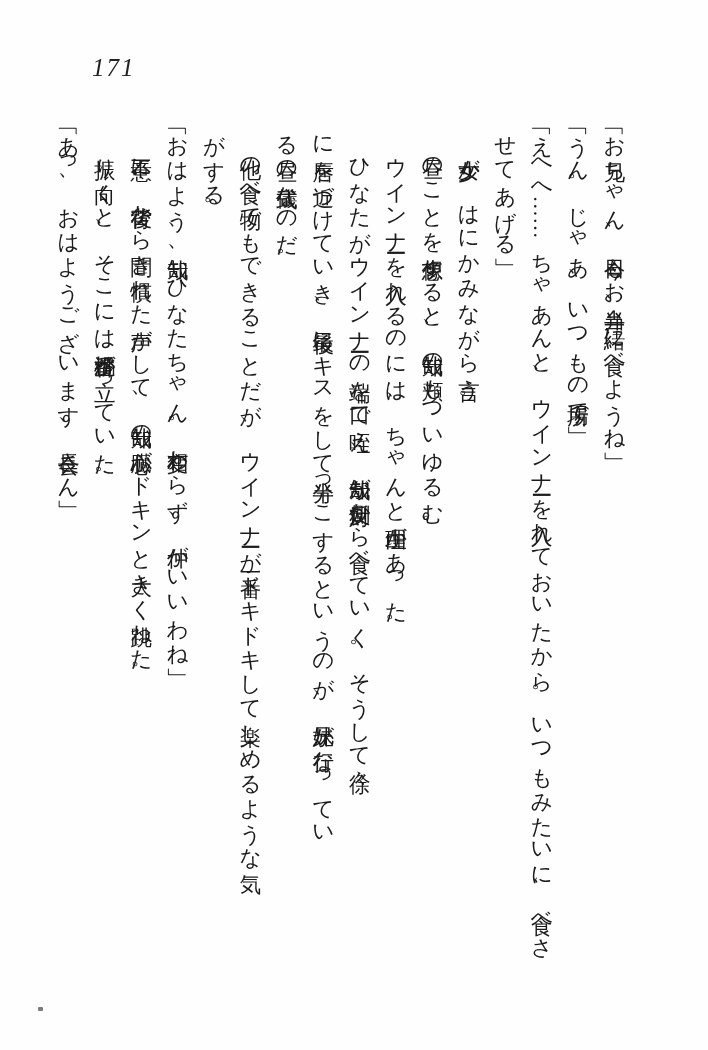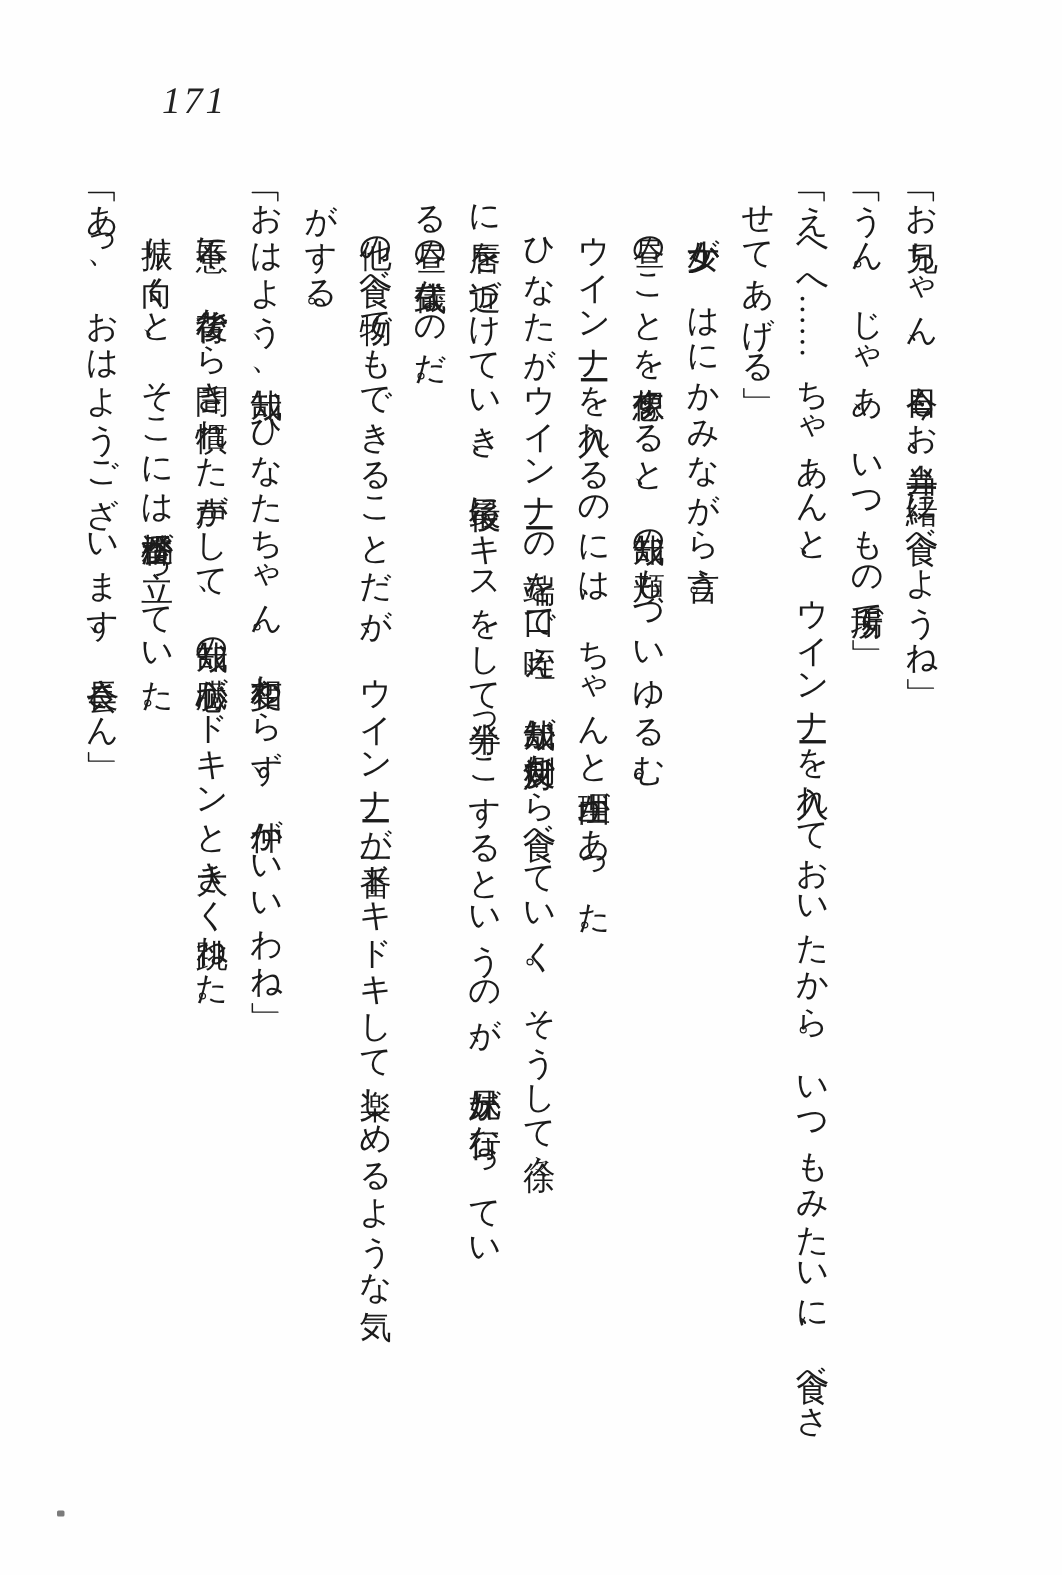--- a/index.html
+++ b/index.html
@@ -12,21 +12,21 @@
     width: 708px;
     height: 1050px;
     background: #fefefe;
     overflow: hidden;
     font-family: "Liberation Serif", "DejaVu Serif", serif;
     color: #1b1b1b;
   }
   .page-number {
     position: absolute;
     top: 54px;
-    left: 108px;
+    left: 92px;
     font-size: 25px;
     font-style: italic;
     letter-spacing: 2px;
     color: #222;
   }
   .text-area {
     position: absolute;
     top: 121px;
     right: 76px;
     height: 830px;

